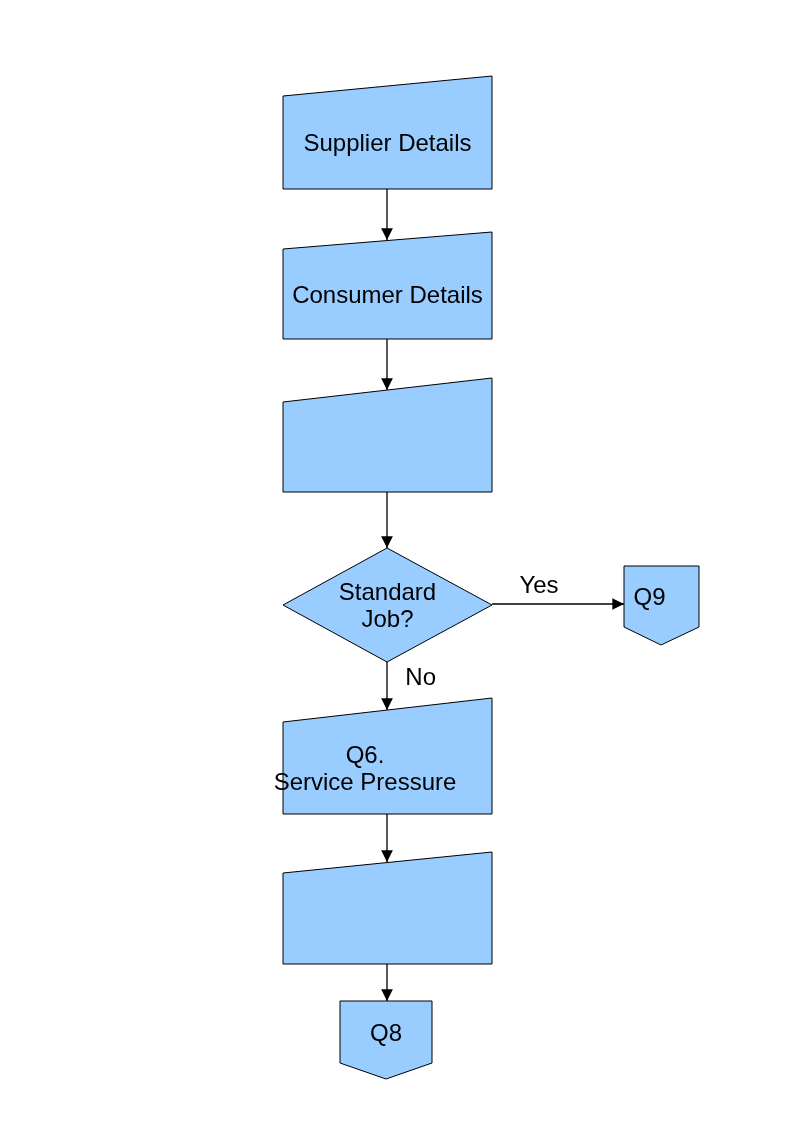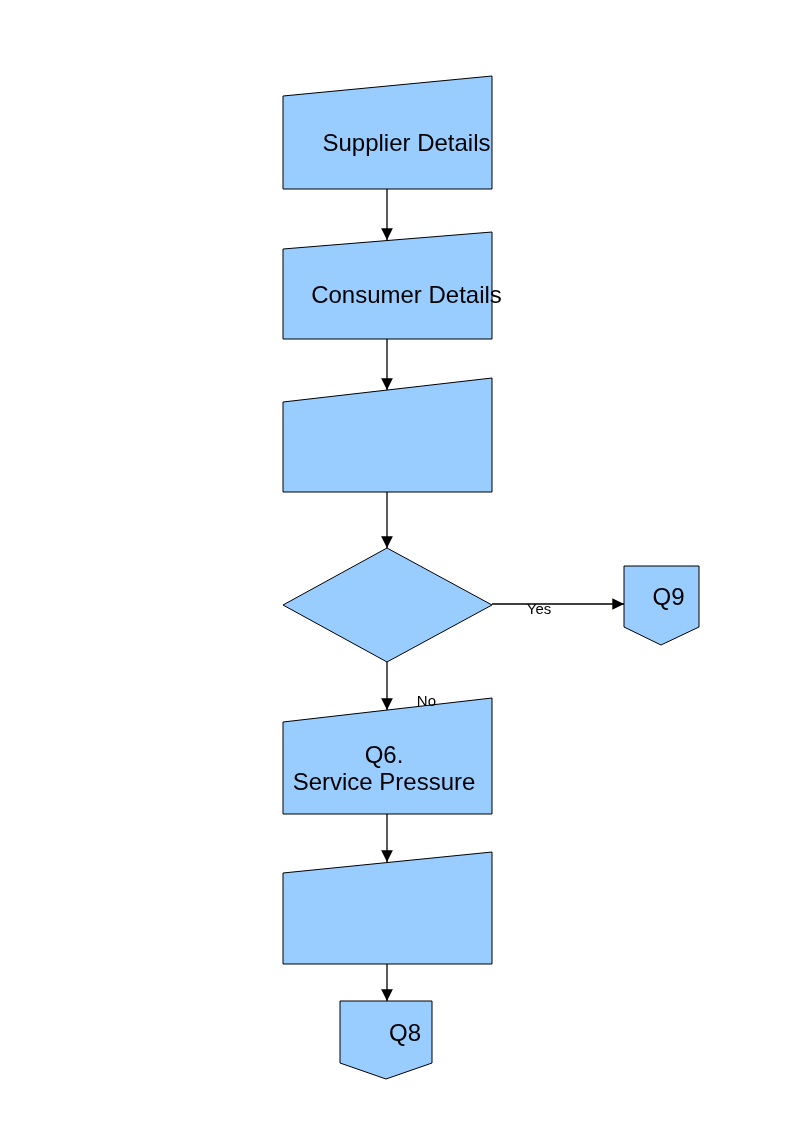--- a/index.html
+++ b/index.html
@@ -40,33 +40,31 @@
     display: flex;
     flex-direction: column;
     align-items: center;
     justify-content: center;
     text-align: center;
     color: #000000;
     font-size: 24px;
     line-height: 27px;
     white-space: nowrap;
     pointer-events: none;
-    padding-left: 19px;
   }
   .edge-label {
     position: absolute;
     display: flex;
     align-items: center;
     justify-content: center;
     color: #000000;
-    font-size: 15px;
+    font-size: 24px;
     line-height: 27px;
     white-space: nowrap;
     pointer-events: none;
-    margin-top: 24px;
   }
 </style>
 </head>
 <body>
 
 <div class="page">
 
   <svg class="canvas" viewBox="0 0 794 1123">
     <defs>
       <marker id="arrow" viewBox="0 0 10 10" refX="10" refY="5" markerWidth="15" markerHeight="9" orient="auto">
@@ -94,20 +92,24 @@
 
   <div class="label" style="left:283px; top:96px; width:209px; height:93px;">
     <span>Supplier Details</span>
   </div>
 
   <div class="label" style="left:283px; top:249px; width:209px; height:90px;">
     <span>Consumer Details</span>
   </div>
 
 
+  <div class="label" style="left:283px; top:548px; width:209px; height:114px;">
+    <span>Standard</span>
+    <span>Job?</span>
+  </div>
 
   <div class="label" style="left:624px; top:566px; width:51px; height:61px;">
     <span>Q9</span>
   </div>
 
   <div class="label" style="left:275px; top:722px; width:180px; height:92px;">
     <span>Q6.</span>
     <span>Service Pressure</span>
   </div>
 

